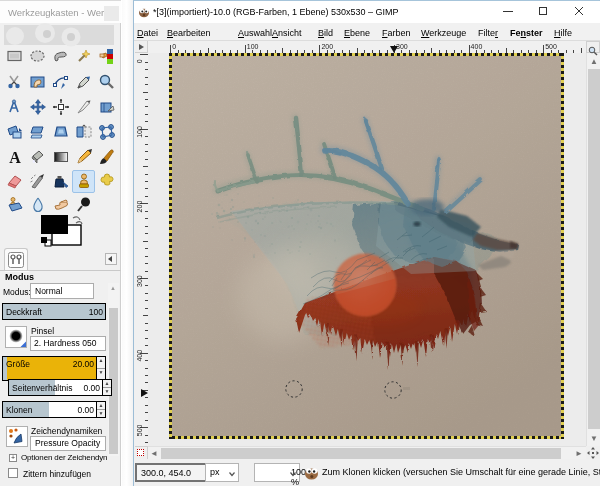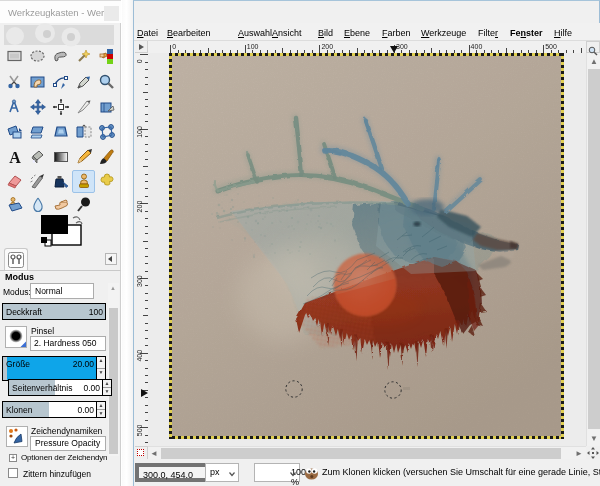--- a/index.html
+++ b/index.html
@@ -244,21 +244,21 @@
     </radialGradient>
         </defs>
     <circle cx="10" cy="9" r="6.8" fill="url(#bd)"></circle>
     <path d="M20 20 L14.5 20 L20 14.5 Z" fill="#3b6fd4"></path>
   </svg>
   <div class="abs t9" style="left:31px;top:326px;">Pinsel</div>
   <div class="abs" style="left:30px;top:336px;width:76px;height:15px;background:#fff;border:1px solid #acacac;">
     <div class="t9" style="padding:1px 0 0 3px;">2. Hardness 050</div>
   </div>
 
-  <div class="bar" style="left:2px;top:356px;width:104px;height:25px;background:#0ea5e9;">
+  <div class="bar" style="left:2px;top:356px;width:104px;height:25px;background:#eab308;">
     <div style="position:absolute;left:0;top:0;width:4px;height:100%;background:#b7c6cf;"></div>
     <div class="t9" style="position:absolute;left:3px;top:2px;">Größe</div>
     <div class="t9" style="position:absolute;right:11px;top:2px;">20.00</div>
     <div class="spin">
           <div class="up">▲</div>
           <div class="dn">▼</div>
         </div>
   </div>
 
   <div class="bar" style="left:2px;top:379px;width:104px;height:17px;background:#fff;margin-left:6px;">
@@ -297,20 +297,36 @@
   <div class="abs t9" style="left:21px;top:453px;width:86px;white-space:nowrap;overflow:hidden;font-size:8px;letter-spacing:-0.15px;">Optionen der Zeichendynamiken</div>
 
   <div class="abs" style="left:8px;top:468px;width:10px;height:10px;border:1px solid #8a8a8a;background:#fff;"></div>
   <div class="abs t9" style="left:23px;top:469px;">Zittern hinzufügen</div>
 </div>
 
 <div class="abs" style="left:122px;top:0;width:11px;height:486px;background:linear-gradient(90deg,#fafafa,#ffffff 40%,#f2f2f2);"></div>
 
 <div class="abs" style="left:133px;top:0;width:467px;height:486px;background:#f0f0f0;border-left:1px solid #9dbdd6;border-top:1px solid #a6c4da;border-right:1px solid #9dbdd6;">
 
+  <div class="abs" style="left:0;top:0;width:466px;height:22px;background:#ffffff;">
+    <svg class="abs" style="left:4px;top:5px;" width="12" height="12" viewBox="0 0 12 12">
+      <ellipse cx="6" cy="7" rx="5" ry="4.2" fill="#8a6040"></ellipse>
+      <circle cx="4" cy="5" r="2.2" fill="#fff"></circle>
+          <circle cx="8.5" cy="5" r="2.2" fill="#fff"></circle>
+      <circle cx="4.3" cy="5.4" r="1" fill="#222"></circle>
+          <circle cx="8.2" cy="5.4" r="1" fill="#222"></circle>
+      <circle cx="6" cy="9" r="1.2" fill="#5c3a20"></circle>
+    </svg>
+    <div class="abs t10" style="left:19px;top:6px;white-space:nowrap;">*[3](importiert)-10.0 (RGB-Farben, 1 Ebene) 530x530 – GIMP</div>
+    <div class="abs" style="left:369px;top:10px;width:10px;height:1px;background:#333;"></div>
+    <div class="abs" style="left:405px;top:6px;width:8px;height:8px;border:1px solid #333;"></div>
+    <svg class="abs" style="left:440px;top:5px;" width="10" height="10" viewBox="0 0 10 10">
+      <path d="M1 1 L9 9 M9 1 L1 9" stroke="#333" stroke-width="1"></path>
+    </svg>
+  </div>
 
   <div class="abs" style="left:0;top:22px;width:466px;height:18px;background:#f1f1f1;border-bottom:1px solid #dcdcdc;"></div>
   <div id="menus">
         <div class="abs t10" style="left:3px;top:27px;"><u>D</u>atei</div>
         <div class="abs t10" style="left:33px;top:27px;"><u>B</u>earbeiten</div>
         <div class="abs t10" style="left:104px;top:27px;"><u>A</u>uswahl</div>
         <div class="abs t10" style="left:138px;top:27px;"><u>A</u>nsicht</div>
         <div class="abs t10" style="left:184px;top:27px;"><u>B</u>ild</div>
         <div class="abs t10" style="left:210px;top:27px;"><u>E</u>bene</div>
         <div class="abs t10" style="left:248px;top:27px;"><u>F</u>arben</div>
@@ -787,21 +803,21 @@
     <div class="abs" style="left:427px;top:2px;font-size:8px;color:#707070;">►</div>
   </div>
   <div class="abs" style="left:452px;top:445px;width:14px;height:13px;background:#efefef;">
     <svg width="12" height="12" viewBox="0 0 12 12" style="margin:1px;">
       <path d="M6 0 L8 2.5 L4 2.5 Z M6 12 L8 9.5 L4 9.5 Z M0 6 L2.5 4 L2.5 8 Z M12 6 L9.5 4 L9.5 8 Z" fill="#555"></path>
       <rect x="5" y="5" width="2" height="2" fill="#555"></rect>
     </svg>
   </div>
 
   <div class="abs" style="left:0;top:458px;width:466px;height:28px;background:#f0f0f0;">
-    <div class="abs" style="left:1px;top:4px;width:88px;height:19px;border:4px solid #737373;background:#f4f4f4;">
+    <div class="abs" style="left:1px;top:4px;width:88px;height:19px;border:2px solid #737373;background:#f4f4f4;">
       <div class="t10" style="padding:3px 0 0 4px;">300.0, 454.0</div>
     </div>
     <div class="abs" style="left:71px;top:4px;width:34px;height:19px;border:1px solid #b4b4b4;background:#ffffff;">
       <div class="t10" style="padding:3px 0 0 4px;">px</div>
       <svg class="abs" style="right:2px;top:6px;" width="8" height="8" viewBox="0 0 8 8">
             <path d="M1.5 2.5 L4 5.5 L6.5 2.5" fill="none" stroke="#555" stroke-width="1.2"></path>
           </svg>
     </div>
     <div class="abs" style="left:120px;top:4px;width:46px;height:19px;border:1px solid #b4b4b4;background:#ffffff;">
       <div class="t10" style="padding:3px 8px 0 4px;margin-left:32px;">100 %</div>

